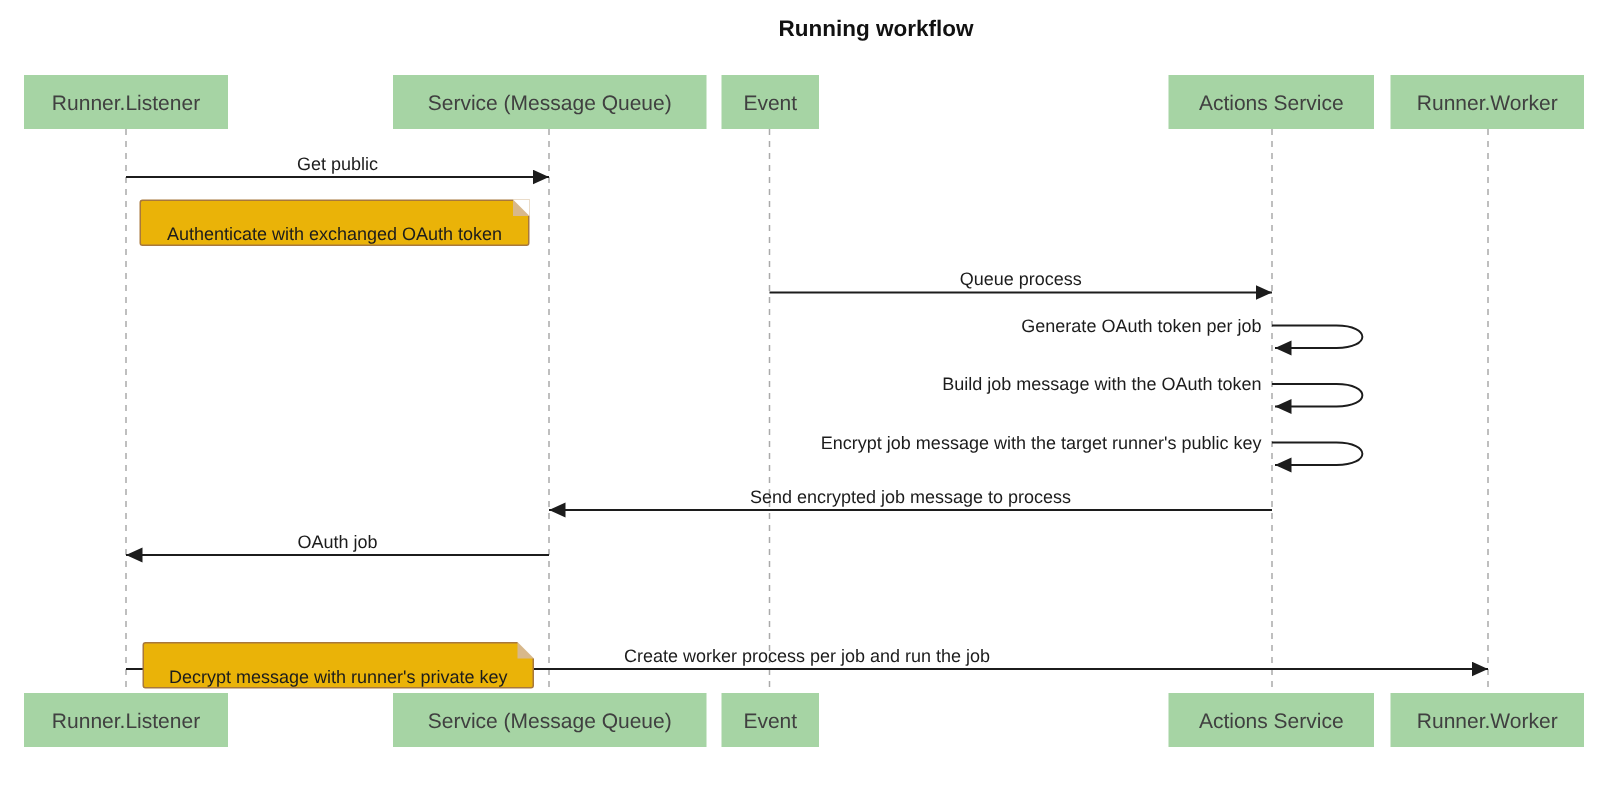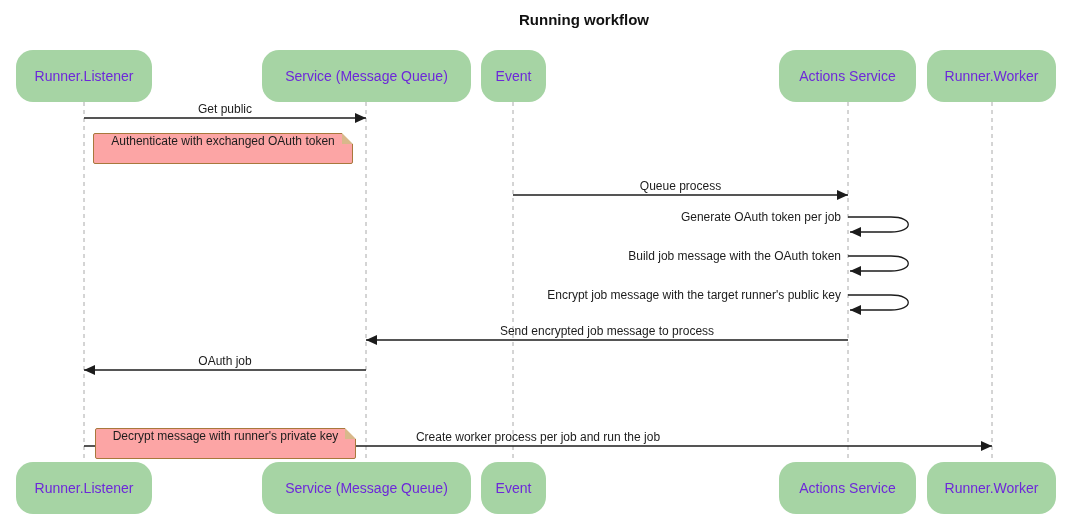--- a/index.html
+++ b/index.html
@@ -17,47 +17,47 @@
     position: absolute;
     left: 0; top: 11px; width: 1072px;
     text-align: center;
     font-size: 15px;
     font-weight: bold;
     color: #111111;
     margin-left: 48px;
   }
   .participant {
     position: absolute;
-    height: 52px;
+    height: 36px;
     background: #a6d4a4;
-    border-radius: 17px;
+    border-radius: 0;
     display: flex;
     align-items: center;
     justify-content: center;
     font-size: 14px;
-    color: #6d28d9;
+    color: #404040;
     box-sizing: border-box;
   }
   .msg-label {
     position: absolute;
     font-size: 12px;
     line-height: 14px;
     text-align: center;
     color: #1c1c1c;
     white-space: nowrap;
   }
   .msg-label.right { text-align: right; }
   .note {
     position: absolute;
     height: 31px;
-    background: #fca5a5;
+    background: #eab308;
     border: 1px solid #a8783c;
     box-sizing: border-box;
     display: flex;
-    align-items: flex-start;
+    align-items: flex-end;
     justify-content: center;
     font-size: 12px;
     color: #1c1c1c;
     border-radius: 2px;
     border-top-right-radius: 0;
     white-space: nowrap;
   }
   .note .fold {
     position: absolute;
     top: -1px; right: -1px;

